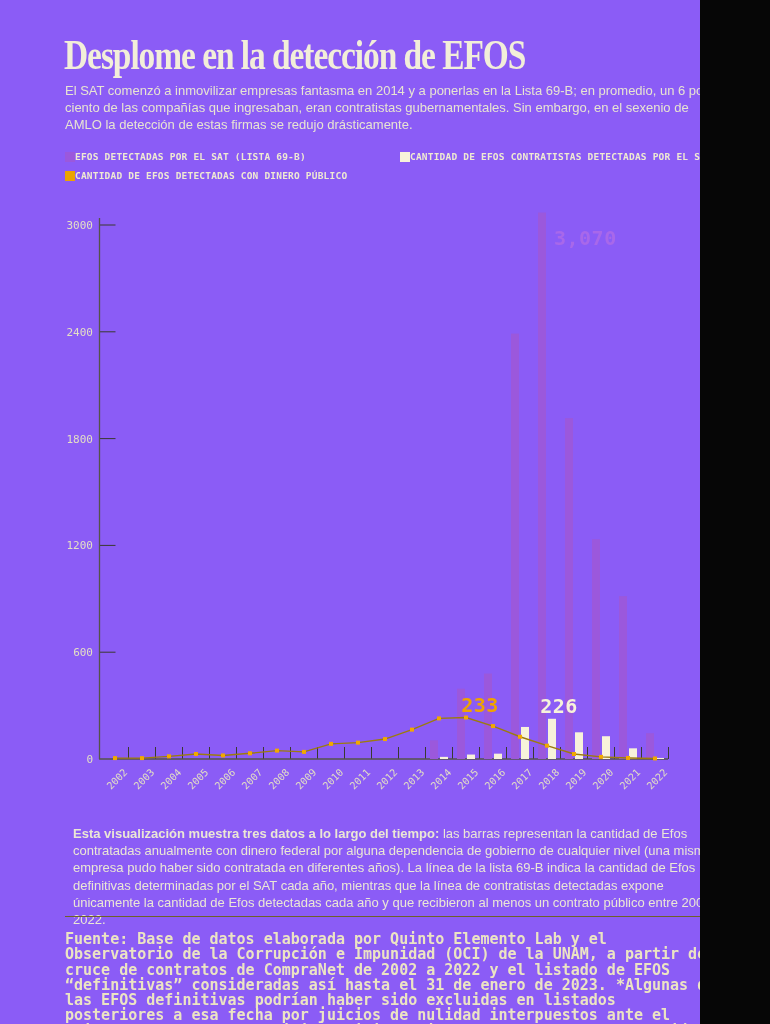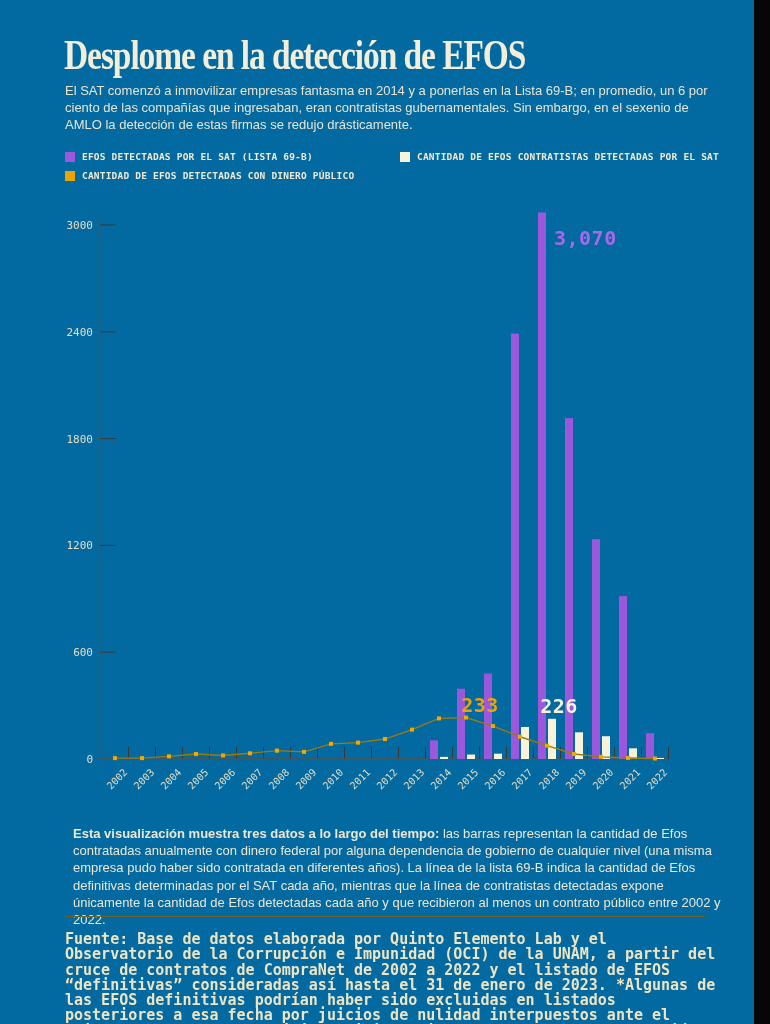--- a/index.html
+++ b/index.html
@@ -1,24 +1,24 @@
 <!DOCTYPE html>
 <html lang="es"><head>
 <meta charset="utf-8">
 <style>
   html,body{margin:0;padding:0;background:#060606;}
-  .page{position:relative;width:754px;height:1024px;background:#0369a1;overflow:hidden;
+  .page{position:relative;width:700px;height:1024px;background:#8b5cf6;overflow:hidden;
         font-family:"Liberation Sans",sans-serif;}
   .title{position:absolute;left:64px;top:30px;margin:0;
          font-family:"Liberation Serif",serif;font-weight:700;font-size:38px;
          letter-spacing:-1.2px;color:#f2eed9;white-space:nowrap;
          transform:scale(.88,1.1);transform-origin:left top;}
   .intro{position:absolute;left:65px;top:82px;width:650px;margin:0;
          font-size:13px;line-height:17.2px;color:#e8e4d2;}
-  .legend-item{position:absolute;display:flex;align-items:center;gap:7px;
+  .legend-item{position:absolute;display:flex;align-items:center;gap:0;
          font-family:"DejaVu Sans Mono","Liberation Mono",monospace;font-weight:700;
          font-size:9.5px;letter-spacing:.2px;color:#efe9d2;white-space:nowrap;}
   .swatch{width:10px;height:10px;display:inline-block;flex:0 0 auto;}
   .chart{position:absolute;left:0;top:195px;}
   .ax{font-family:"DejaVu Sans Mono","Liberation Mono",monospace;font-size:10px;fill:#e3dec5;}
   .ax-y{font-size:11px;}
   .ann{font-family:"DejaVu Sans Mono","Liberation Mono",monospace;font-weight:700;
        font-size:20px;letter-spacing:.5px;}
   .explanation{position:absolute;left:65px;top:817px;width:652px;margin:8px;
        font-size:13px;line-height:17.2px;color:#ebe7d5;}

